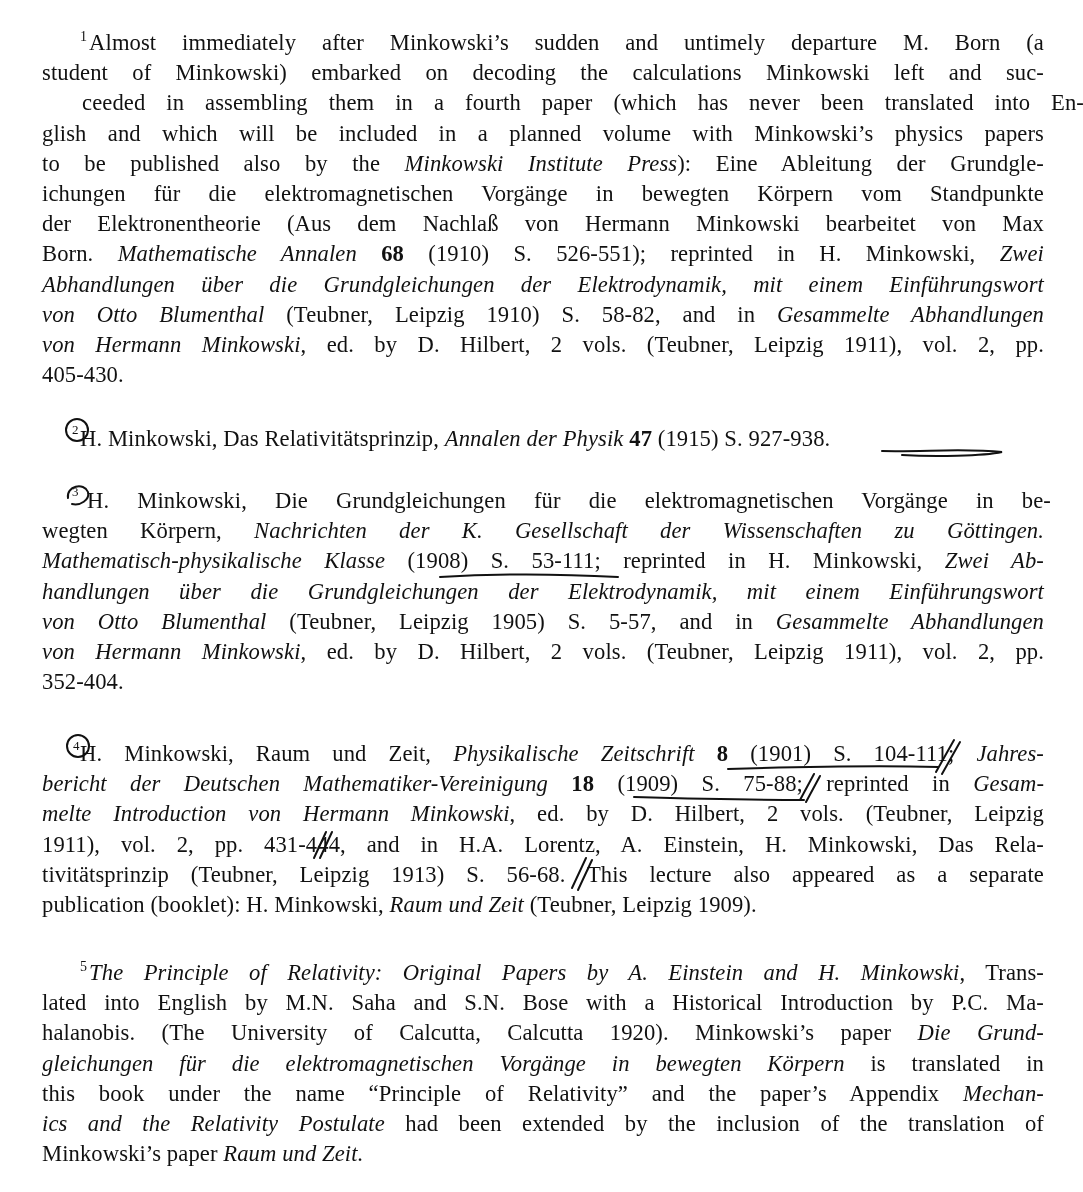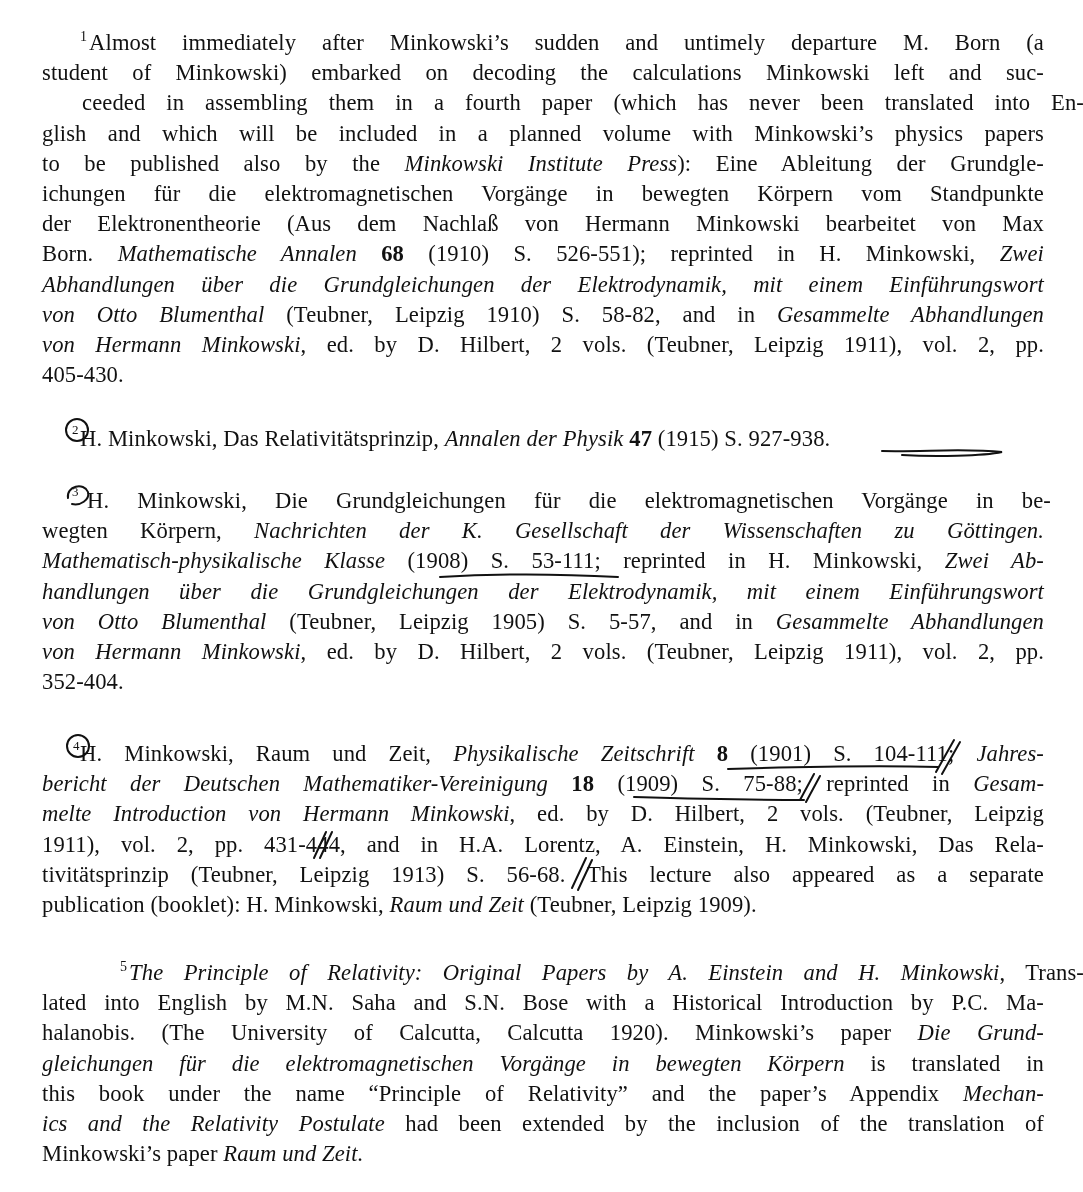--- a/index.html
+++ b/index.html
@@ -50,21 +50,21 @@
     </div>
   <div class="note">
       <div class="line indent" style="top: 739px;"><span>H. Minkowski, Raum und Zeit, </span><span class="i">Physikalische Zeitschrift</span><span> </span><span class="b">8</span><span> (1901) S. 104-111; </span><span class="i">Jahres-</span></div>
       <div class="line" style="top: 769.2px;"><span class="i">bericht der Deutschen Mathematiker-Vereinigung</span><span> </span><span class="b">18</span><span> (1909) S. 75-88; reprinted in </span><span class="i">Gesam-</span></div>
       <div class="line" style="top: 799.4px;"><span class="i">melte Introduction von Hermann Minkowski</span><span>, ed. by D. Hilbert, 2 vols. (Teubner, Leipzig</span></div>
       <div class="line" style="top: 829.6px;"><span>1911), vol. 2, pp. 431-444, and in H.A. Lorentz, A. Einstein, H. Minkowski, Das Rela-</span></div>
       <div class="line" style="top: 859.8px;"><span>tivitätsprinzip (Teubner, Leipzig 1913) S. 56-68. This lecture also appeared as a separate</span></div>
       <div class="line last" style="top: 890px;"><span>publication (booklet): H. Minkowski, </span><span class="i">Raum und Zeit</span><span> (Teubner, Leipzig 1909).</span></div>
     </div>
   <div class="note">
-      <div class="line indent" style="top: 958px; margin-left: 40px;"><sup class="fn">5</sup><span class="i">The Principle of Relativity: Original Papers by A. Einstein and H. Minkowski</span><span>, Trans-</span></div>
+      <div class="line indent" style="top: 958px;"><sup class="fn">5</sup><span class="i">The Principle of Relativity: Original Papers by A. Einstein and H. Minkowski</span><span>, Trans-</span></div>
       <div class="line" style="top: 988.2px;"><span>lated into English by M.N. Saha and S.N. Bose with a Historical Introduction by P.C. Ma-</span></div>
       <div class="line" style="top: 1018.4px;"><span>halanobis. (The University of Calcutta, Calcutta 1920). Minkowski’s paper </span><span class="i">Die Grund-</span></div>
       <div class="line" style="top: 1048.6px;"><span class="i">gleichungen für die elektromagnetischen Vorgänge in bewegten Körpern</span><span> is translated in</span></div>
       <div class="line" style="top: 1078.8px;"><span>this book under the name “Principle of Relativity” and the paper’s Appendix </span><span class="i">Mechan-</span></div>
       <div class="line" style="top: 1109px;"><span class="i">ics and the Relativity Postulate</span><span> had been extended by the inclusion of the translation of</span></div>
       <div class="line last" style="top: 1139.2px;"><span>Minkowski’s paper </span><span class="i">Raum und Zeit.</span></div>
     </div>
 
   <svg class="marks">
 

